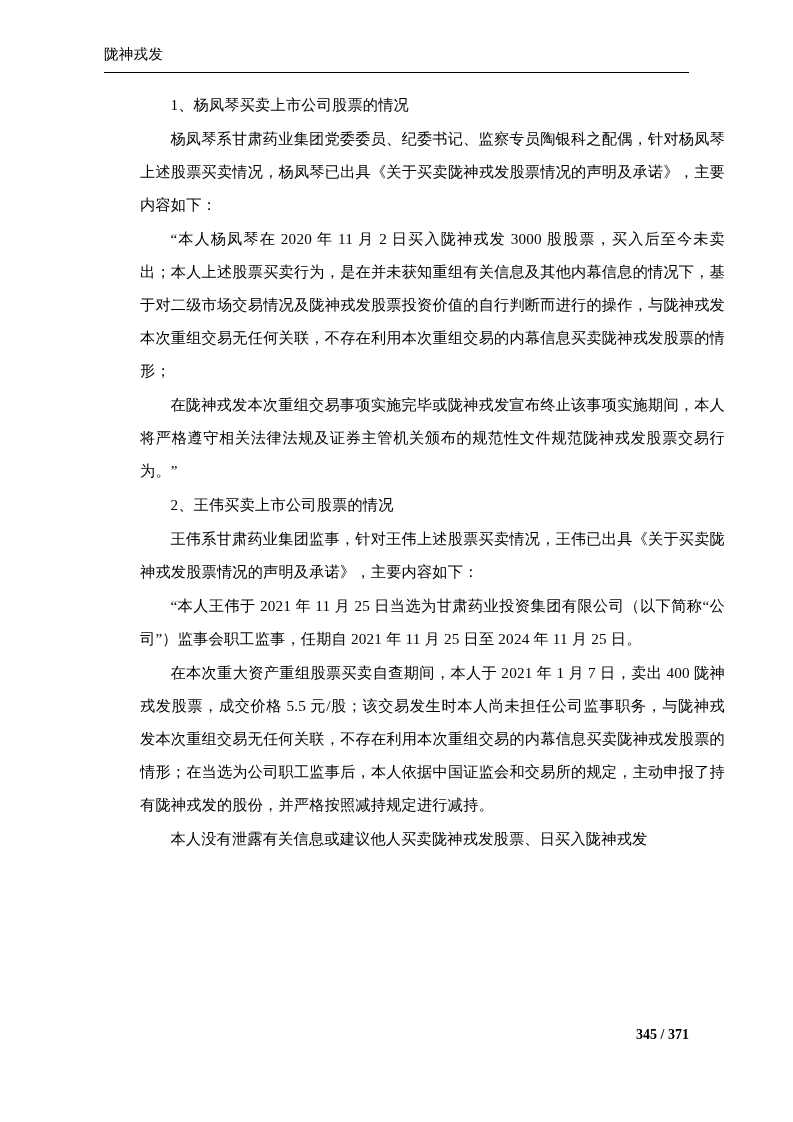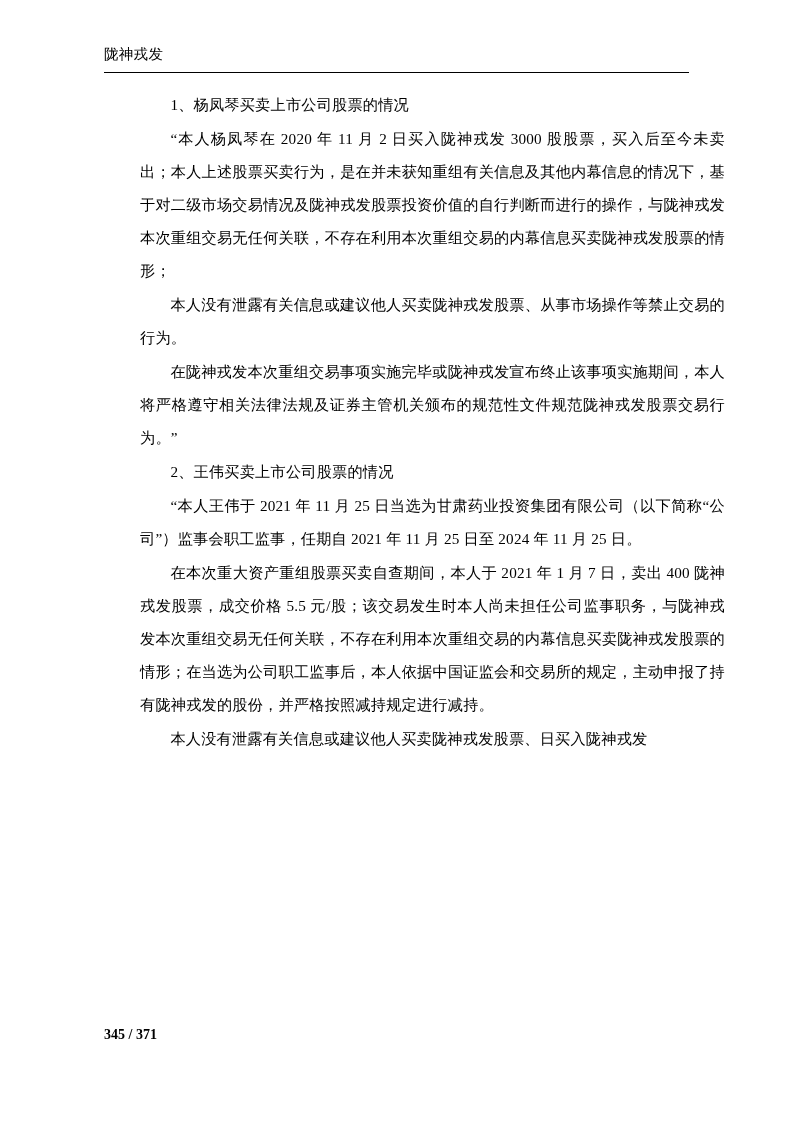--- a/index.html
+++ b/index.html
@@ -72,43 +72,44 @@
     letter-spacing: 0.2px;
   }
   .para.quote {
     text-indent: 2em;
   }
   .footer {
     position: absolute;
     left: 104px;
     top: 1027px;
     width: 585px;
-    text-align: left;
+    text-align: right;
     font-size: 14px;
     font-weight: bold;
     color: #000;
   }
 </style>
 </head>
 <body>
 
 <div class="page">
   <div class="page-inner">
 
     <div class="header">
       <span class="header-left">陇神戎发</span>
     </div>
     <div class="header-rule"></div>
 
     <div class="content">
       <p class="para">1、杨凤琴买卖上市公司股票的情况</p>
+      <p class="para">杨凤琴系甘肃药业集团党委委员、纪委书记、监察专员陶银科之配偶，针对杨凤琴上述股票买卖情况，杨凤琴已出具《关于买卖陇神戎发股票情况的声明及承诺》，主要内容如下：</p>
       <p class="para quote">“本人杨凤琴在 2020 年 11 月 2 日买入陇神戎发 3000 股股票，买入后至今未卖出；本人上述股票买卖行为，是在并未获知重组有关信息及其他内幕信息的情况下，基于对二级市场交易情况及陇神戎发股票投资价值的自行判断而进行的操作，与陇神戎发本次重组交易无任何关联，不存在利用本次重组交易的内幕信息买卖陇神戎发股票的情形；</p>
-      <p class="para">本人没有泄露有关信息或建议他人买卖陇神戎发股票、从事市场操作等禁止交易的行为。</p>
       <p class="para">在陇神戎发本次重组交易事项实施完毕或陇神戎发宣布终止该事项实施期间，本人将严格遵守相关法律法规及证券主管机关颁布的规范性文件规范陇神戎发股票交易行为。”</p>
       <p class="para">2、王伟买卖上市公司股票的情况</p>
+      <p class="para">王伟系甘肃药业集团监事，针对王伟上述股票买卖情况，王伟已出具《关于买卖陇神戎发股票情况的声明及承诺》，主要内容如下：</p>
       <p class="para quote">“本人王伟于 2021 年 11 月 25 日当选为甘肃药业投资集团有限公司（以下简称“公司”）监事会职工监事，任期自 2021 年 11 月 25 日至 2024 年 11 月 25 日。</p>
       <p class="para">在本次重大资产重组股票买卖自查期间，本人于 2021 年 1 月 7 日，卖出 400 陇神戎发股票，成交价格 5.5 元/股；该交易发生时本人尚未担任公司监事职务，与陇神戎发本次重组交易无任何关联，不存在利用本次重组交易的内幕信息买卖陇神戎发股票的情形；在当选为公司职工监事后，本人依据中国证监会和交易所的规定，主动申报了持有陇神戎发的股份，并严格按照减持规定进行减持。</p>
       <p class="para">本人没有泄露有关信息或建议他人买卖陇神戎发股票、日买入陇神戎发</p>
     </div>
 
     <div class="footer">
       <span>345 / 371</span>
     </div>
 
   </div>

